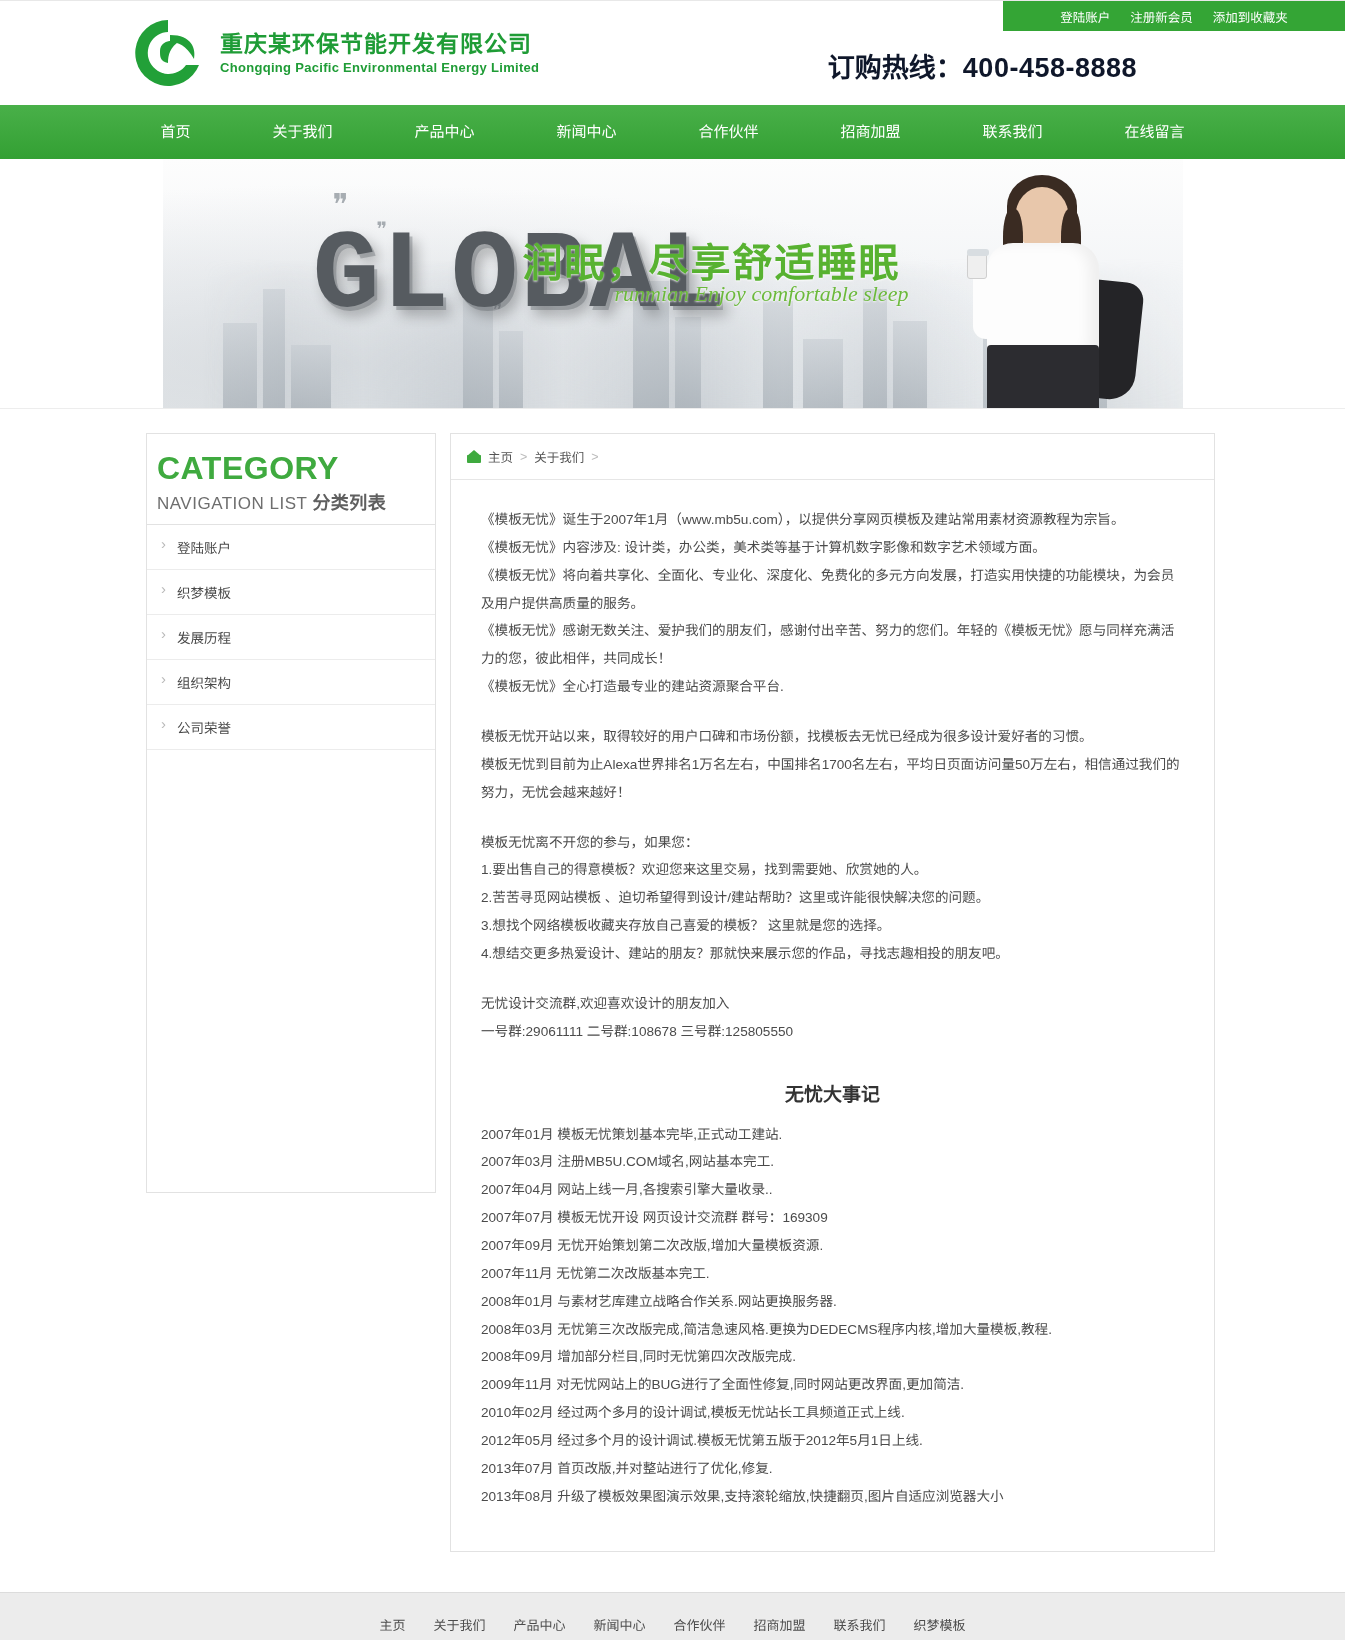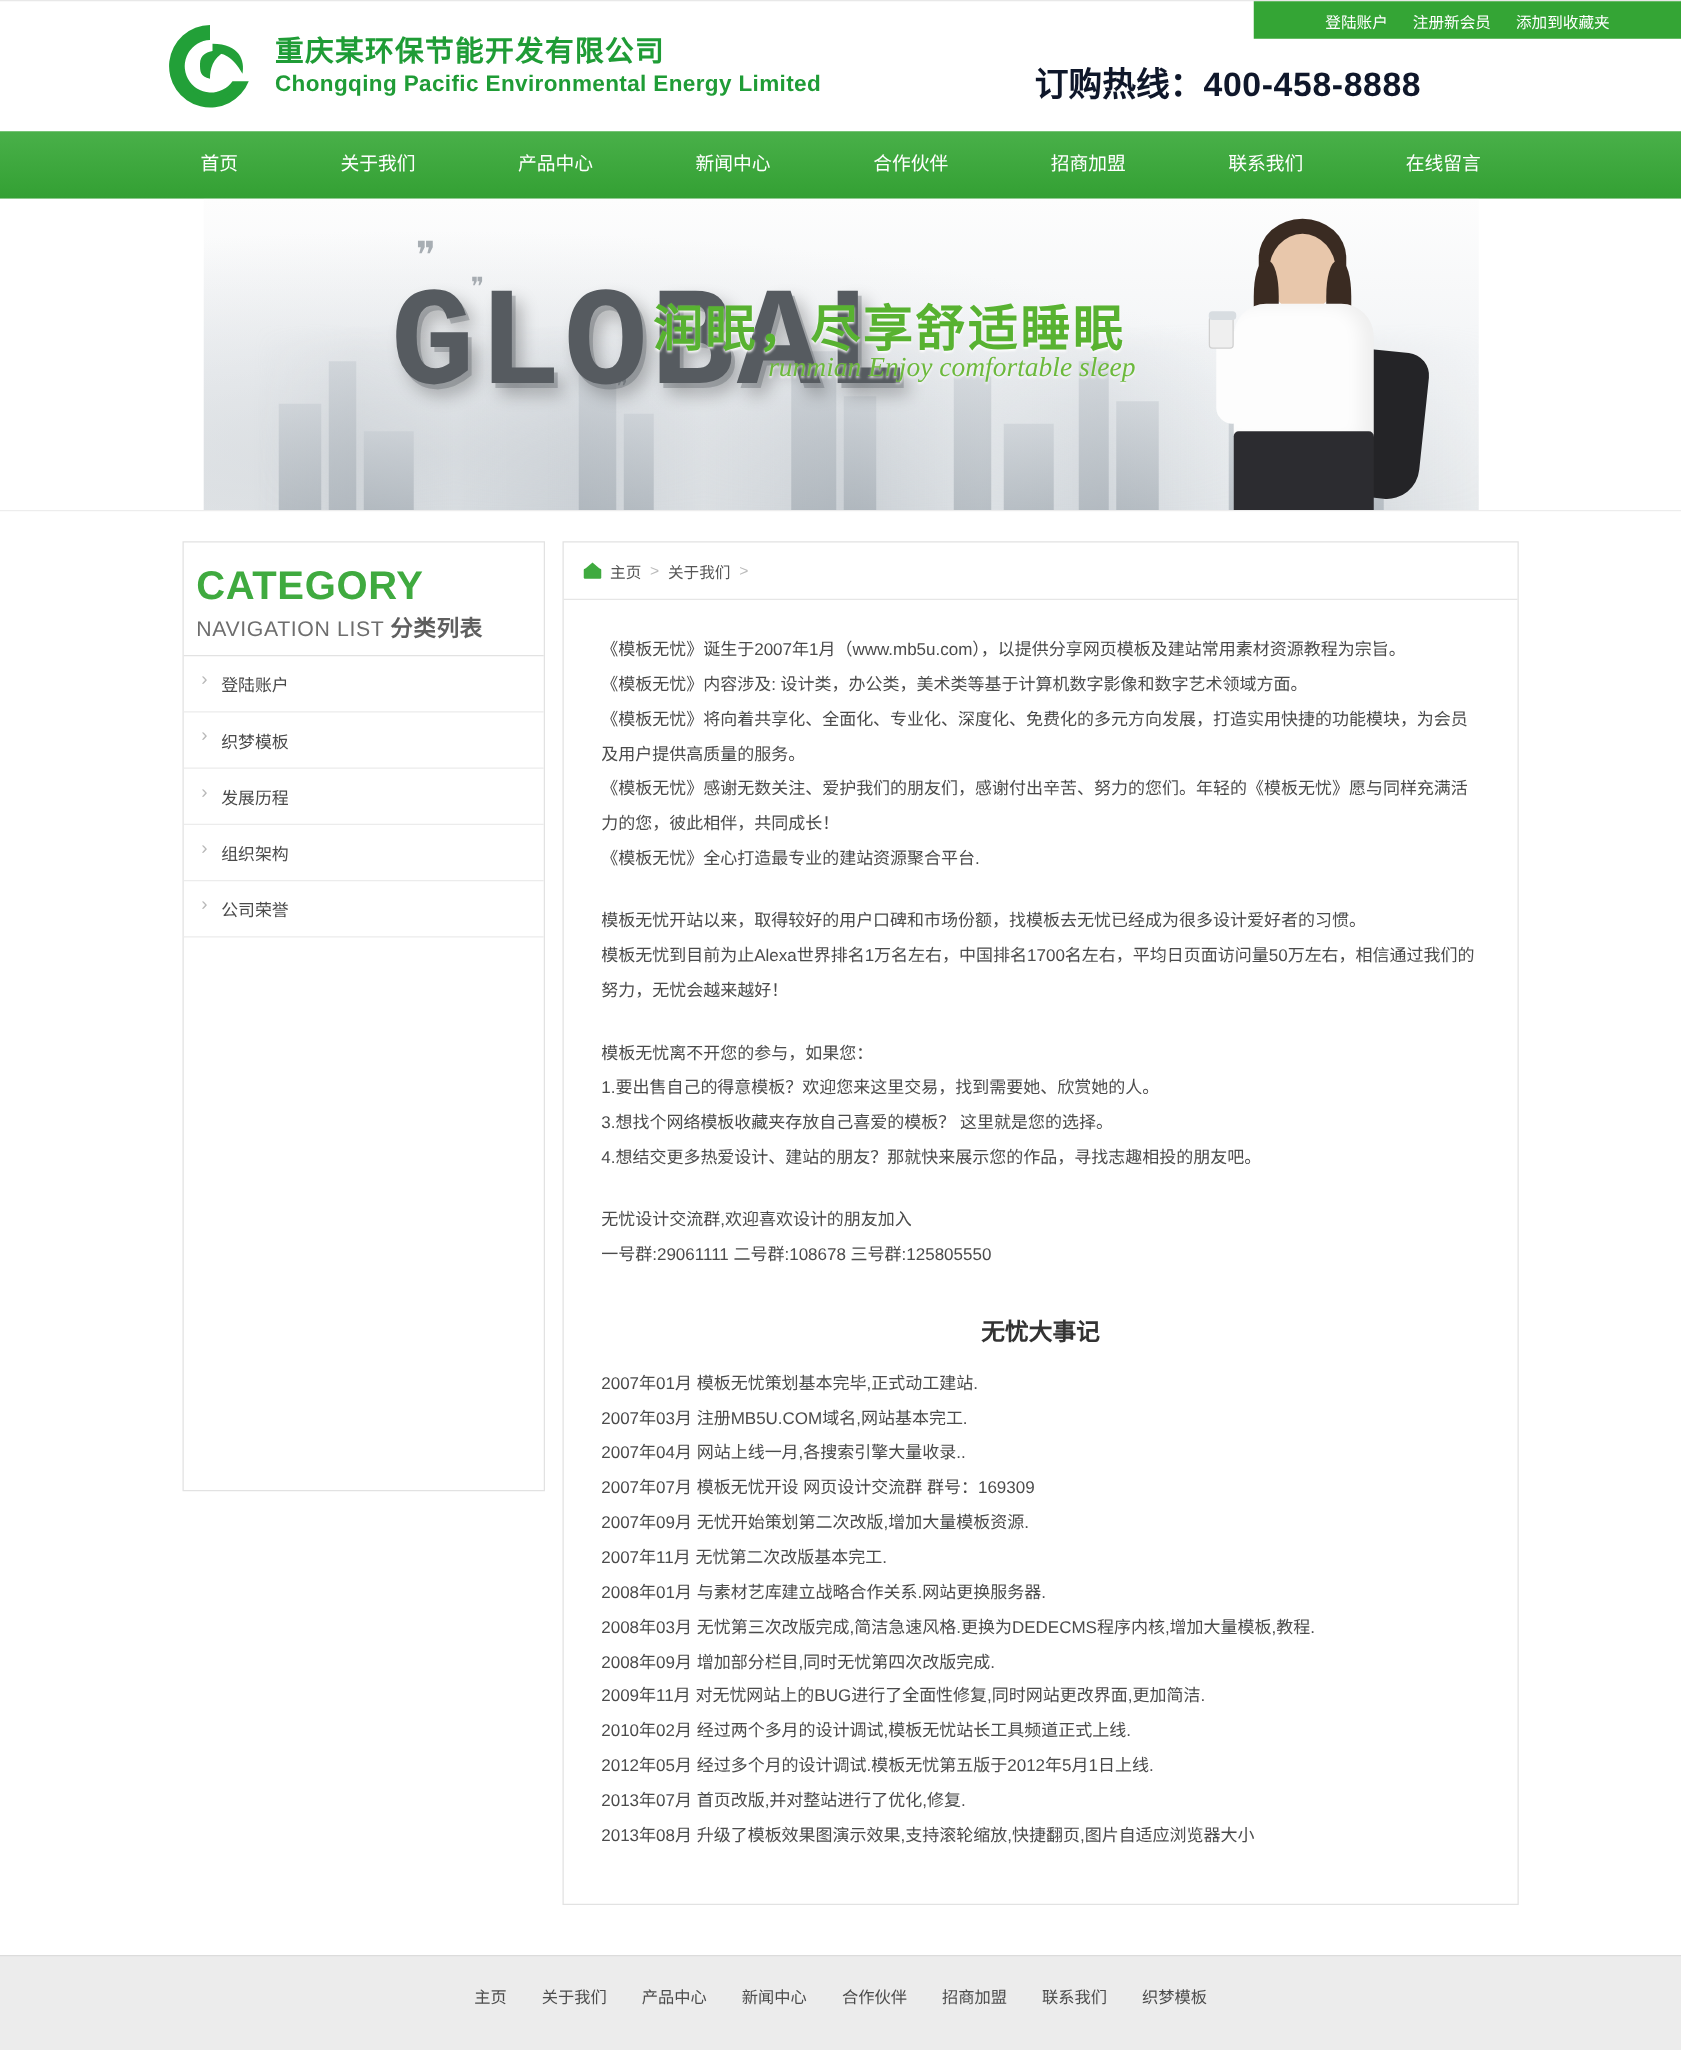--- a/index.html
+++ b/index.html
@@ -51,21 +51,21 @@
   .logo-mark { width: 76px; height: 76px; flex: none; }
   .logo-text-cn {
     font-size: 23px;
     font-weight: bold;
     color: #1f9c36;
     letter-spacing: 1px;
     line-height: 1.15;
     font-family: Liberation Sans, sans-serif;
   }
   .logo-text-en {
-    font-size: 18px;
+    font-size: 13px;
     font-weight: bold;
     color: #1f9c36;
     letter-spacing: .3px;
     margin-top: 3px;
   }
 
   .hotline {
     position: absolute;
     right: 208px; top: 45px;
     font-size: 27px;
@@ -428,20 +428,21 @@
 
         <div class="gap"></div>
 
         <p>模板无忧开站以来，取得较好的用户口碑和市场份额，找模板去无忧已经成为很多设计爱好者的习惯。</p>
         <p>模板无忧到目前为止Alexa世界排名1万名左右，中国排名1700名左右，平均日页面访问量50万左右，相信通过我们的努力，无忧会越来越好！</p>
 
         <div class="gap"></div>
 
         <p>模板无忧离不开您的参与，如果您：</p>
         <p>1.要出售自己的得意模板？欢迎您来这里交易，找到需要她、欣赏她的人。</p>
+        <p>2.苦苦寻觅网站模板 、迫切希望得到设计/建站帮助？这里或许能很快解决您的问题。</p>
         <p>3.想找个网络模板收藏夹存放自己喜爱的模板？ 这里就是您的选择。</p>
         <p>4.想结交更多热爱设计、建站的朋友？那就快来展示您的作品，寻找志趣相投的朋友吧。</p>
 
         <div class="gap"></div>
 
         <p>无忧设计交流群,欢迎喜欢设计的朋友加入</p>
         <p>一号群:29061111 二号群:108678 三号群:125805550</p>
 
         <div class="center-title">无忧大事记</div>
 

